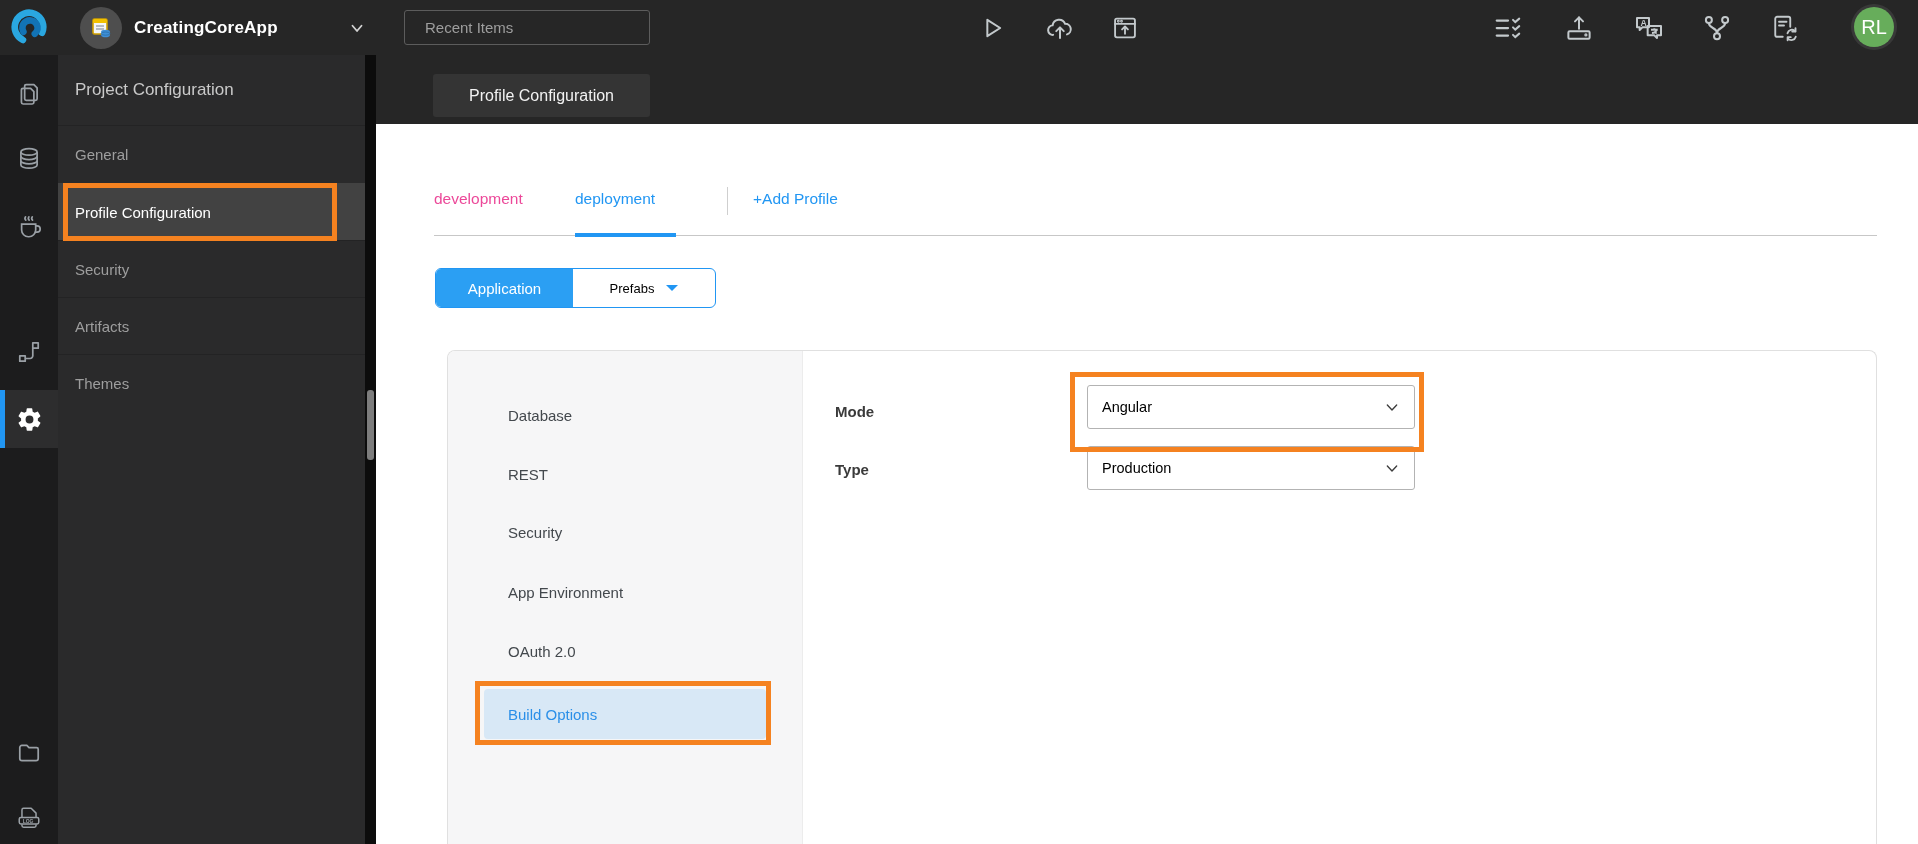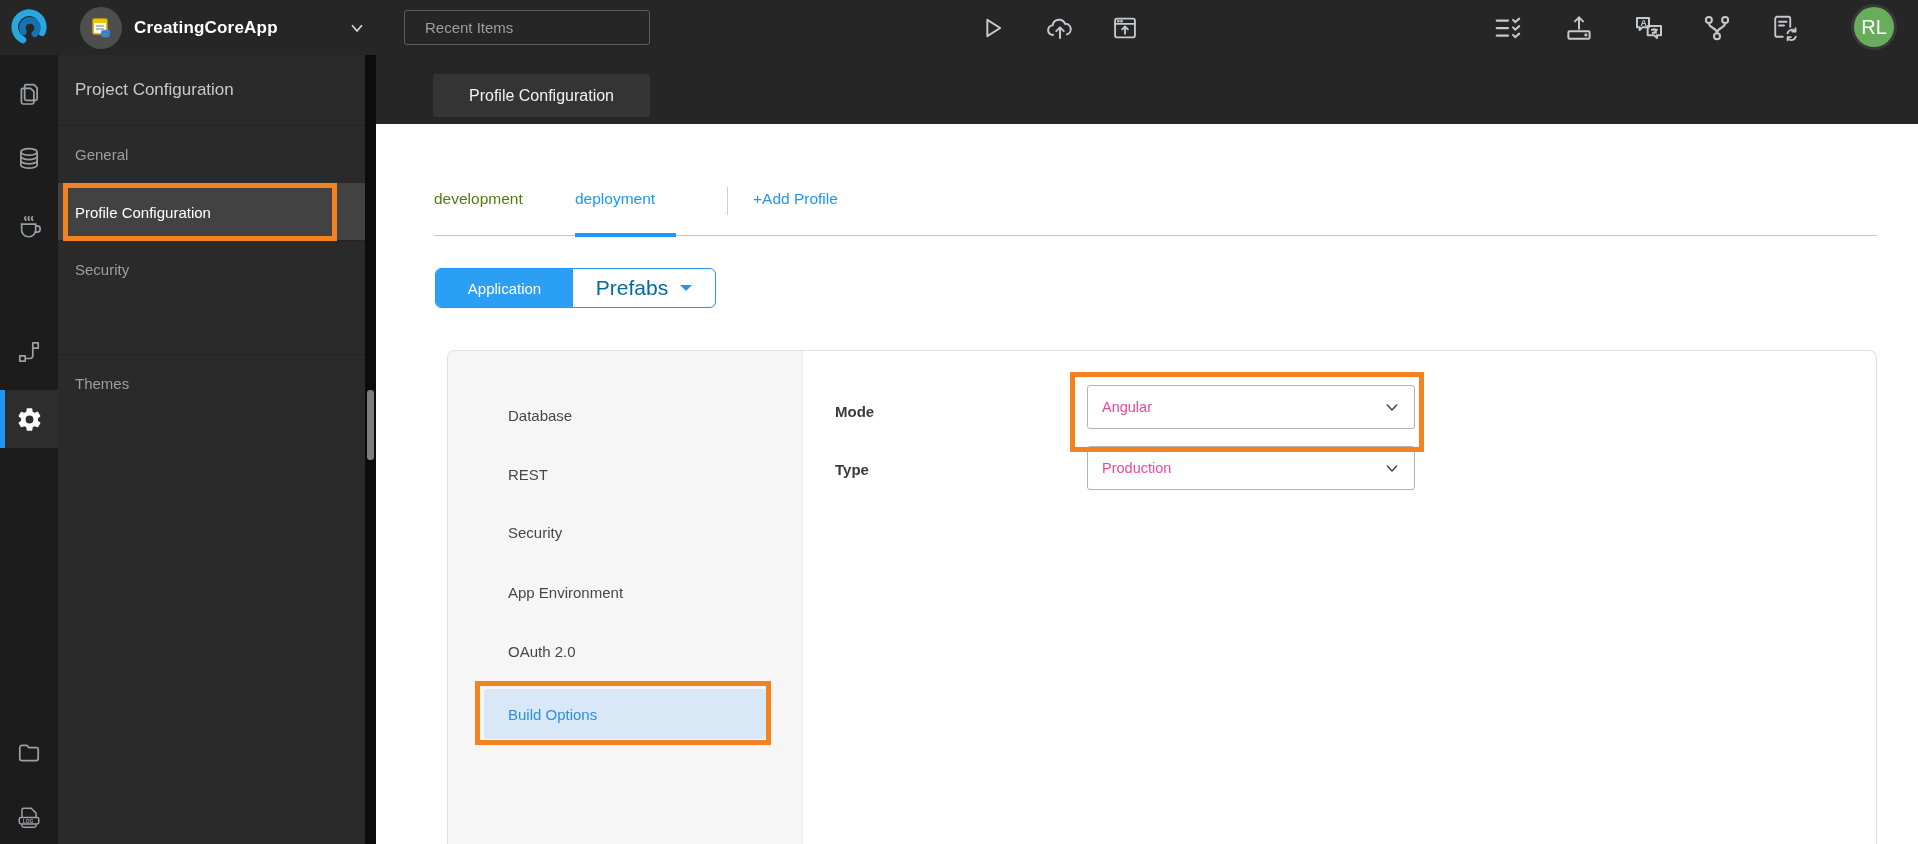--- a/index.html
+++ b/index.html
@@ -38,42 +38,42 @@
   #scroll-strip { left:365px; top:55px; width:11px; height:789px; background:#0c0c0c; z-index:20; }
   #scroll-thumb { left:367px; top:390px; width:7px; height:70px; background:#7d7d7d; border-radius:3px; z-index:21; }
 
   
   #tabstrip { left:376px; top:55px; width:1542px; height:69px; background:#262626; z-index:10; }
   #main-tab { position:absolute; left:57px; top:19px; width:217px; height:43px; background:#343434; border-radius:3px; display:flex; align-items:center; justify-content:center; color:#f2f2f2; font-size:16px; cursor:pointer; }
 
   
   #content { left:376px; top:124px; width:1542px; height:720px; background:#ffffff; }
   .ptab { position:absolute; top:184px; height:30px; display:flex; align-items:center; font-size:15.5px; cursor:pointer; }
-  #ptab-development { left:434px; color:#4d7c0f; }
+  #ptab-development { left:434px; color:#ec4899; }
   #ptab-deployment  { left:575px; color:#2196f3; }
   #tab-underline { left:575px; top:233px; width:101px; height:4px; background:#2196f3; z-index:2; }
   #tab-hairline { left:434px; top:235px; width:1443px; height:1px; background:#c7c7c7; }
   #tab-vdivider { left:727px; top:187px; width:1px; height:28px; background:#cfcfcf; }
   #add-profile { left:753px; top:184px; height:30px; display:flex; align-items:center; color:#2196f3; font-size:15.5px; cursor:pointer; }
 
   
   #scope-toggle { left:435px; top:268px; width:281px; height:40px; border:1px solid #2196f3; border-radius:6px; display:flex; overflow:hidden; background:#fff; }
   #scope-app { width:137px; height:100%; background:#2b9ff3; color:#ffffff; font-size:15px; display:flex; align-items:center; justify-content:center; cursor:pointer; }
-  #scope-prefabs { flex:1; height:100%; color:#0369a1; font-size:21px; display:flex; align-items:center; justify-content:center; gap:12px; cursor:pointer; }
+  #scope-prefabs { flex:1; height:100%; color:#000000; font-size:13px; display:flex; align-items:center; justify-content:center; gap:12px; cursor:pointer; }
   .caret-down { width:0; height:0; border-left:6px solid transparent; border-right:6px solid transparent; border-top:6px solid #2196f3; }
 
   
   #card { left:447px; top:350px; width:1430px; height:500px; background:#ffffff; border:1px solid #e0e0e0; border-bottom:none; border-radius:8px 8px 0 0; overflow:hidden; }
   #card-nav { position:absolute; left:0; top:0; width:355px; height:100%; background:#f6f6f7; border-right:1px solid #ececec; }
   .cfg-item { position:absolute; left:0; width:355px; height:36px; display:flex; align-items:center; padding-left:60px; font-size:15px; color:#43484d; cursor:pointer; }
   #cfg-pill { position:absolute; left:36px; top:338px; width:282px; height:50px; background:#d8e8f6; border-radius:4px; display:flex; align-items:center; padding-left:24px; color:#2b8fe8; font-size:15px; cursor:pointer; }
 
   
   .form-label { position:absolute; left:387px; height:20px; display:flex; align-items:center; font-size:15px; font-weight:700; color:#3a3a3a; }
-  .select { position:absolute; left:639px; width:328px; height:44px; border:1px solid #b3b3b3; border-radius:3px; background:#fff; display:flex; align-items:center; padding:4px 14px; font-size:14.5px; color:#ec4899; cursor:pointer; }
+  .select { position:absolute; left:639px; width:328px; height:44px; border:1px solid #b3b3b3; border-radius:3px; background:#fff; display:flex; align-items:center; padding:4px 14px; font-size:14.5px; color:#000000; cursor:pointer; }
   .select .sel-text { flex:1; }
 
   
   .ann { position:absolute; border:5px solid #f58220; pointer-events:none; z-index:40; }
 
   
   #user-avatar { left:1854px; top:7px; width:40px; height:40px; border-radius:50%; background:#67ad5b; color:#fff; display:flex; align-items:center; justify-content:center; font-size:20px; box-shadow:0 0 0 3px #383838; cursor:pointer; }
 </style>
 </head>
 <body>
@@ -233,20 +233,21 @@
       </svg>
     </div>
 
   </div>
 
   <div id="sidebar" class="abs">
     <div id="sidebar-title">Project Configuration</div>
     <div class="side-item" style="top:70px;">General</div>
     <div class="side-item active" style="top:128px;">Profile Configuration</div>
     <div class="side-item" style="top:185px;">Security</div>
+    <div class="side-item" style="top:242px;">Artifacts</div>
     <div class="side-item" style="top:299px;">Themes</div>
   </div>
 
   <div id="scroll-strip" class="abs"></div>
   <div id="scroll-thumb" class="abs"></div>
 
   <div id="tabstrip" class="abs">
     <div id="main-tab">Profile Configuration</div>
   </div>
 

